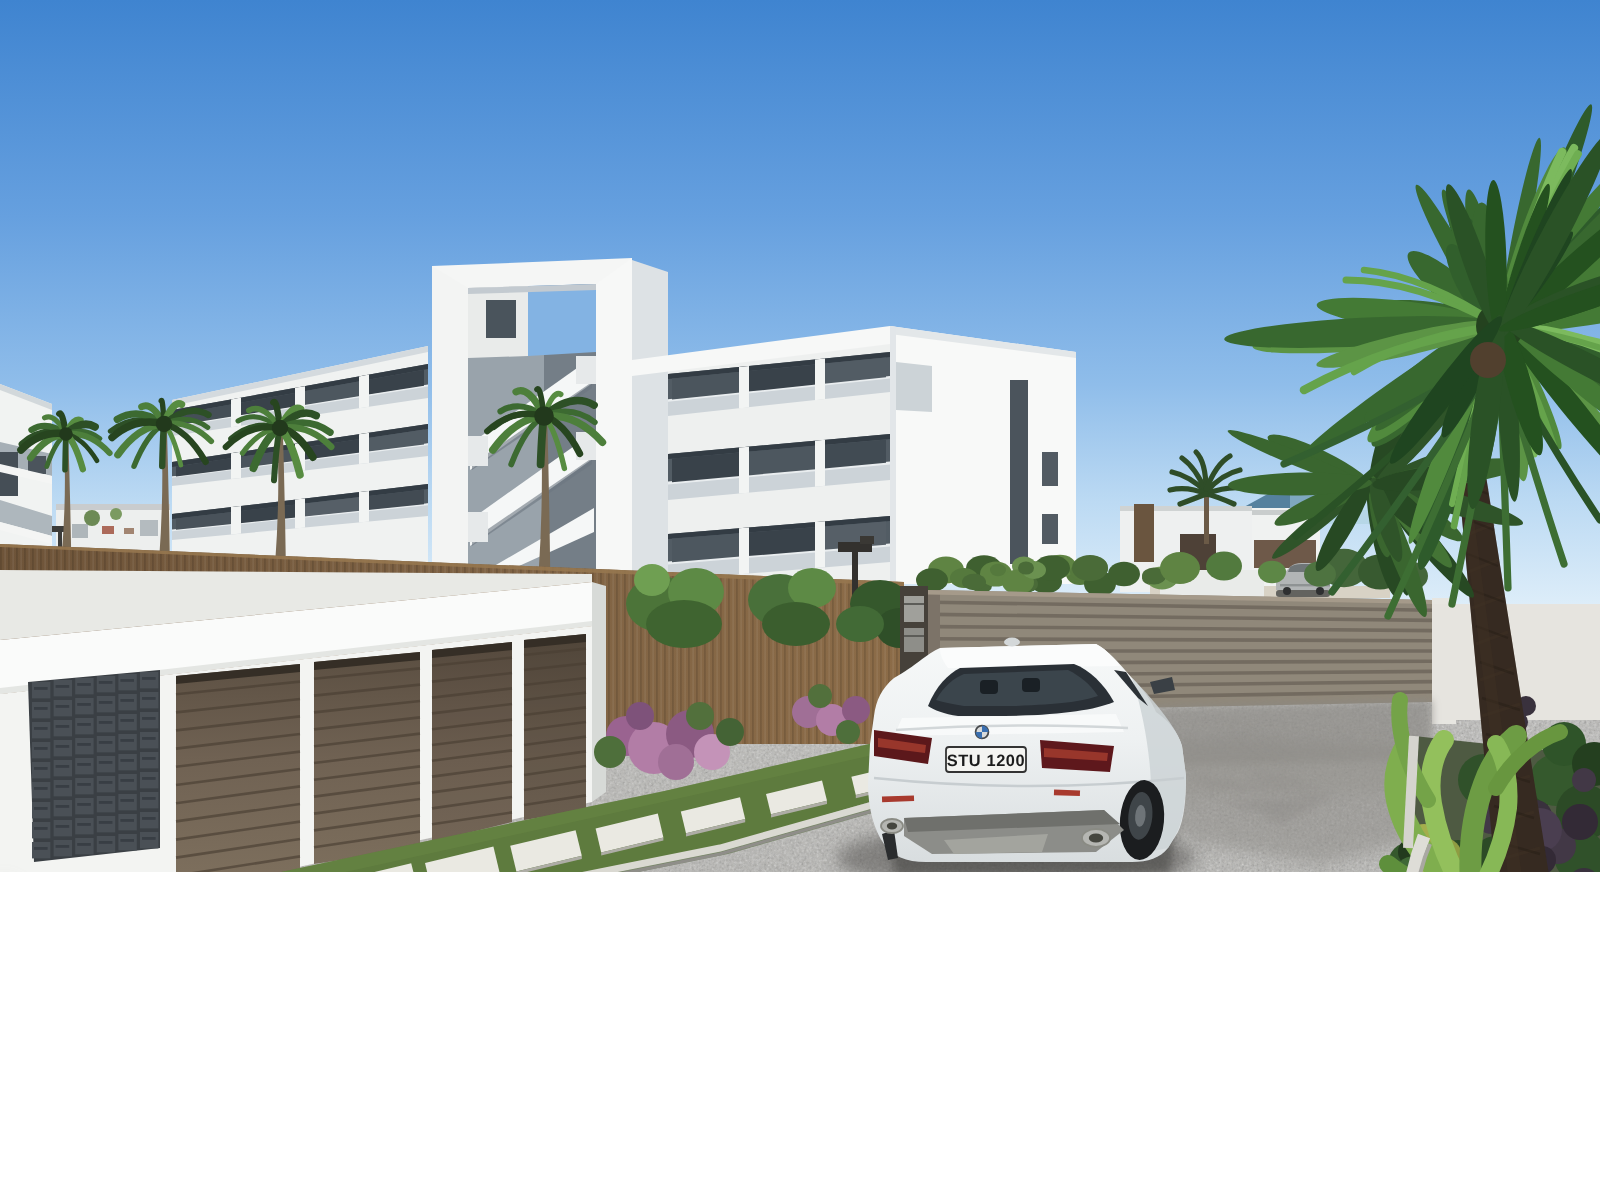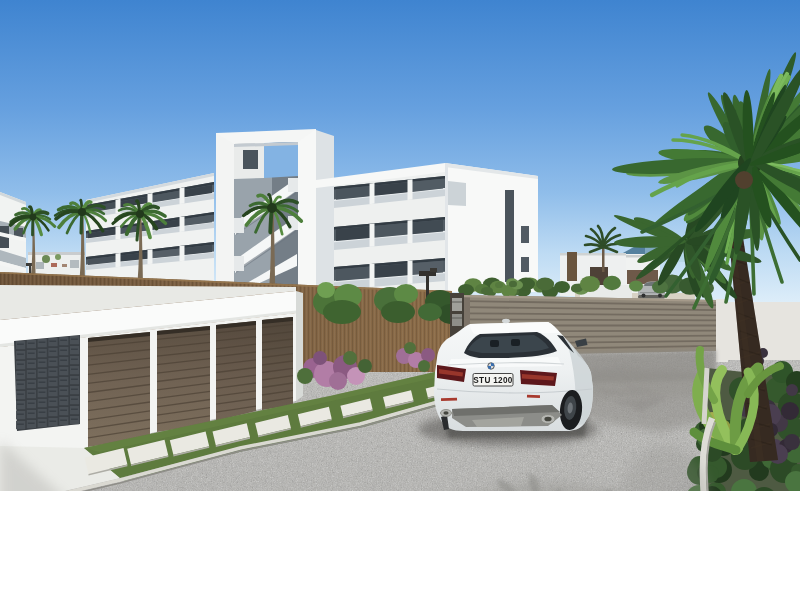--- a/index.html
+++ b/index.html
@@ -1,16 +1,16 @@
 <!DOCTYPE html>
 <html><head>
 <meta charset="utf-8">
 <style>
 html,body{margin:0;padding:0;background:#fff;}
-#scene{width:800px;height:491px;position:relative;overflow:hidden;font-family:"Liberation Sans", sans-serif;}
+#scene{width:800px;height:436px;position:relative;overflow:hidden;font-family:"Liberation Sans", sans-serif;}
 svg{display:block;}
 </style>
 </head>
 <body>
 <div id="scene">
 <svg width="800" height="600" viewBox="0 0 800 600" xmlns="http://www.w3.org/2000/svg">
 <defs>
 <linearGradient id="sky" x1="0" y1="0" x2="0" y2="310" gradientUnits="userSpaceOnUse">
 <stop offset="0" stop-color="#3f84d0"></stop>
 <stop offset="0.35" stop-color="#66a0df"></stop>

